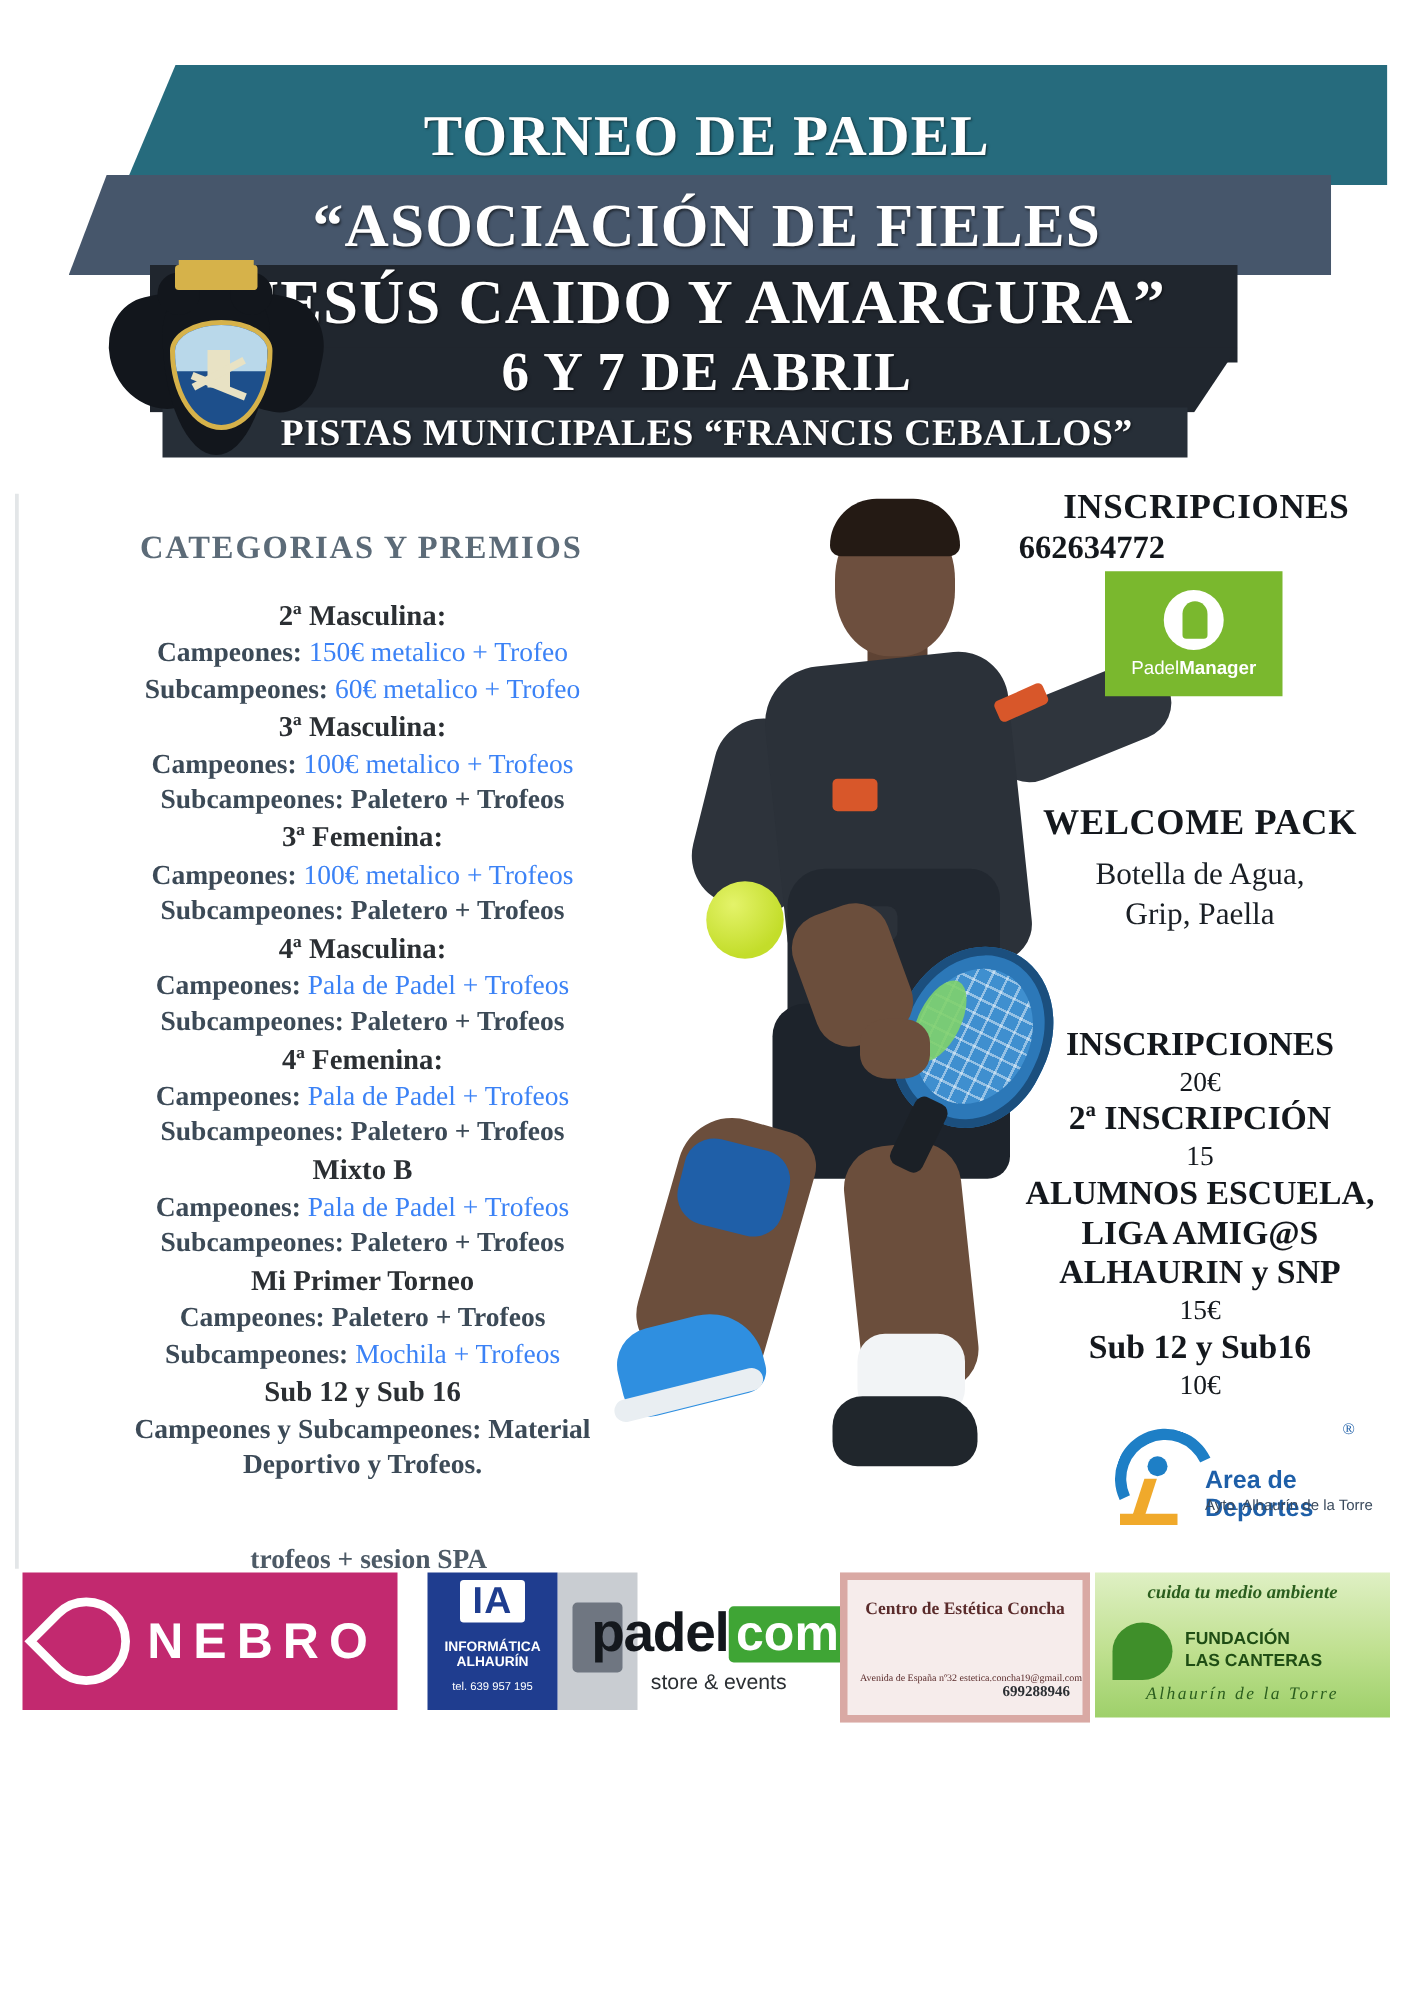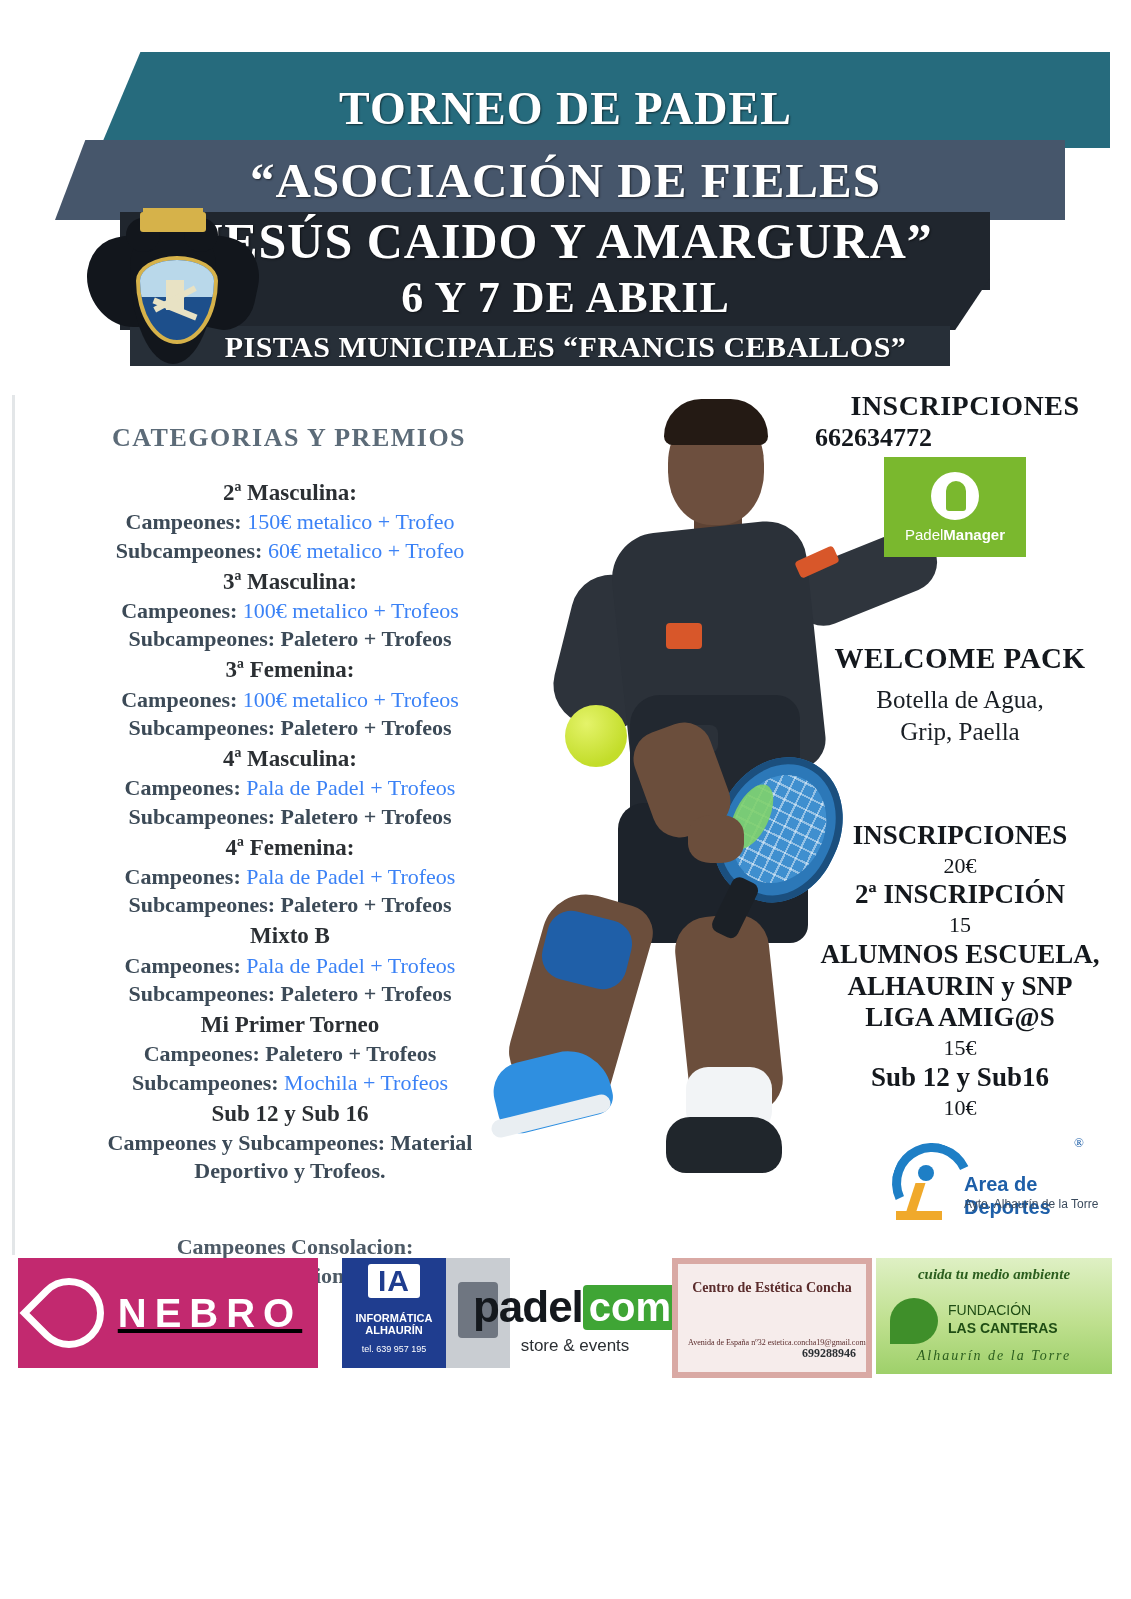--- a/index.html
+++ b/index.html
@@ -426,21 +426,21 @@
   .sponsors {
     position: absolute;
     left: 0; top: 1258px;
     width: 1131px; height: 160px;
   }
   .sp { position: absolute; }
 
   .sp-nebro {
     left: 18px; top: 0; width: 300px; height: 110px;
     background: #c2296f;
-    display: flex; align-items: center; justify-content: center; text-decoration: underline;
+    display: flex; align-items: center; justify-content: center;
   }
   .sp-nebro .swirl {
     width: 56px; height: 56px; border: 7px solid #ffffff;
     border-radius: 50% 50% 50% 0; transform: rotate(45deg);
     margin-right: 14px;
   }
   .sp-nebro .name {
     color: #ffffff; font-size: 40px; font-weight: bold; letter-spacing: 8px;
     font-family: "Liberation Sans", sans-serif;
   }
@@ -520,21 +520,21 @@
     text-align: center; font-size: 15px; font-style: italic;
     font-weight: bold; color: #2b5e1e;
   }
   .sp-canteras .mark {
     position: absolute; left: 14px; top: 40px;
     width: 48px; height: 46px; background: #3f8f2a;
     border-radius: 50% 50% 50% 0;
   }
   .sp-canteras .n1 {
     position: absolute; left: 72px; top: 44px; font-size: 14px;
-    font-weight: normal; color: #1f4d14;
+    font-weight: bold; color: #1f4d14;
     font-family: "Liberation Sans", sans-serif;
   }
   .sp-canteras .n2 {
     position: absolute; left: 72px; top: 62px; font-size: 14px;
     font-weight: bold; color: #1f4d14;
     font-family: "Liberation Sans", sans-serif;
   }
   .sp-canteras .bot {
     position: absolute; left: 0; bottom: 10px; width: 100%;
     text-align: center; font-size: 14px; font-style: italic;
@@ -671,21 +671,20 @@
 
     <div class="cat-block">
       <div class="cat-head">Sub 12 y Sub 16</div>
       <div class="cat-line bold-all">Campeones y Subcampeones: Material</div>
       <div class="cat-line bold-all">Deportivo y Trofeos.</div>
     </div>
 
   </div>
 
   <div class="consolation">
-    <div>Campeones Consolacion:</div>
     <div>trofeos + sesion SPA</div>
   </div>
 
   <div class="player">
     <div class="p-part p-armL"></div>
     <div class="p-part p-armR"></div>
     <div class="p-part p-handR"></div>
     <div class="p-part p-neck"></div>
     <div class="p-part p-torso"></div>
     <div class="p-part p-torso2"></div>
@@ -725,22 +724,22 @@
   <div class="wp-title">WELCOME PACK</div>
   <div class="wp-line1">Botella de Agua,</div>
   <div class="wp-line2">Grip, Paella</div>
 
   <div class="price-box">
     <div class="big">INSCRIPCIONES</div>
     <div class="mid">20€</div>
     <div class="big">2ª INSCRIPCIÓN</div>
     <div class="mid">15</div>
     <div class="big">ALUMNOS ESCUELA,</div>
+    <div class="big">LIGA AMIG@S</div>
     <div class="big">ALHAURIN y SNP</div>
-    <div class="big">LIGA AMIG@S</div>
     <div class="mid">15€</div>
     <div class="big">Sub 12 y Sub16</div>
     <div class="mid">10€</div>
   </div>
 
   <div class="deportes">
     <div class="dep-swirl">
       <div class="c"></div>
       <div class="dot"></div>
       <div class="leg"></div>

